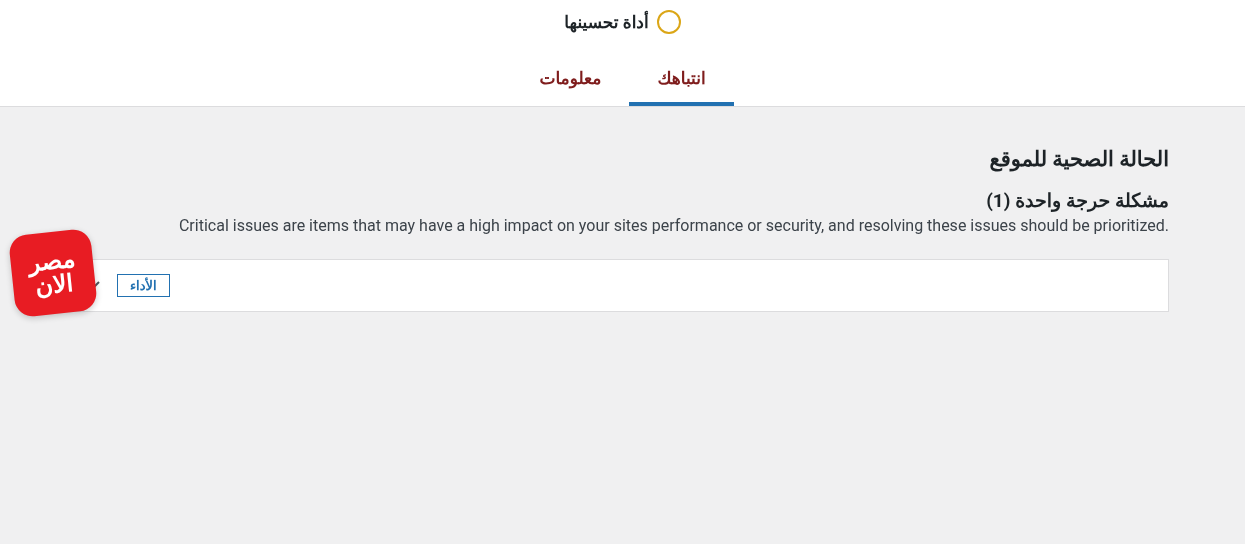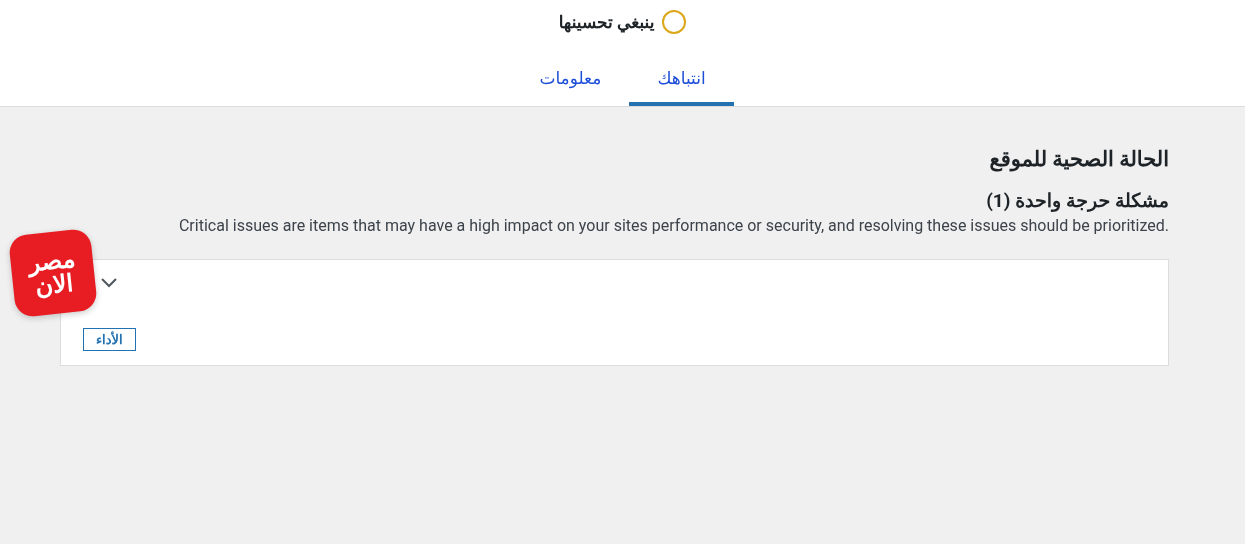--- a/index.html
+++ b/index.html
@@ -49,22 +49,22 @@
     .tabs {
       display: flex;
       justify-content: center;
       gap: 0;
       border-bottom: 1px solid #dcdcde;
     }
 
     .tab {
       padding: 14px 28px;
       font-size: 17px;
-      font-weight: 400;
-      color: #1d4ed8;
+      font-weight: 700;
+      color: #7f1d1d;
       cursor: pointer;
       border-bottom: 4px solid transparent;
       background: none;
       border-top: none;
       border-left: none;
       border-right: none;
       font-family: inherit;
     }
 
     .tab.active {
@@ -119,22 +119,21 @@
     .issue-title {
       font-size: 16px;
       font-weight: 700;
       color: #1d2327;
       direction: ltr;
     }
 
     .issue-left {
       display: flex;
       align-items: center;
-      gap: 36px;
-      flex-direction: column;
+      gap: 16px;
     }
 
     .issue-badge {
       border: 1px solid #2271b1;
       color: #2271b1;
       padding: 3px 12px;
       font-size: 13px;
       font-weight: 600;
     }
 
@@ -174,21 +173,21 @@
       line-height: 1;
       letter-spacing: -1px;
     }
   </style>
 </head>
 <body>
 
 <div class="status-header">
   <div class="status-indicator">
     <span class="status-circle"></span>
-    <span class="status-text">ينبغي تحسينها</span>
+    <span class="status-text">أداة تحسينها</span>
   </div>
   <div class="tabs">
     <button class="tab active">انتباهك</button>
     <button class="tab">معلومات</button>
   </div>
 </div>
 
 <div class="content">
   <h2 class="section-title">الحالة الصحية للموقع</h2>
 

